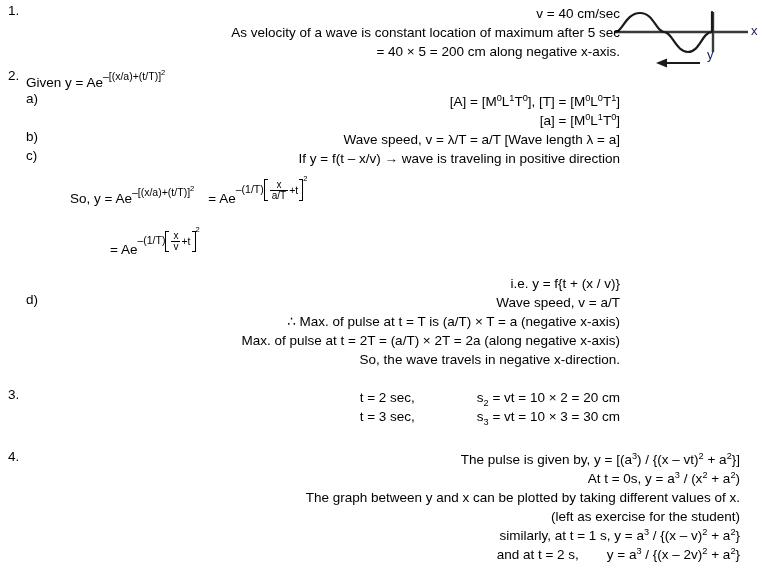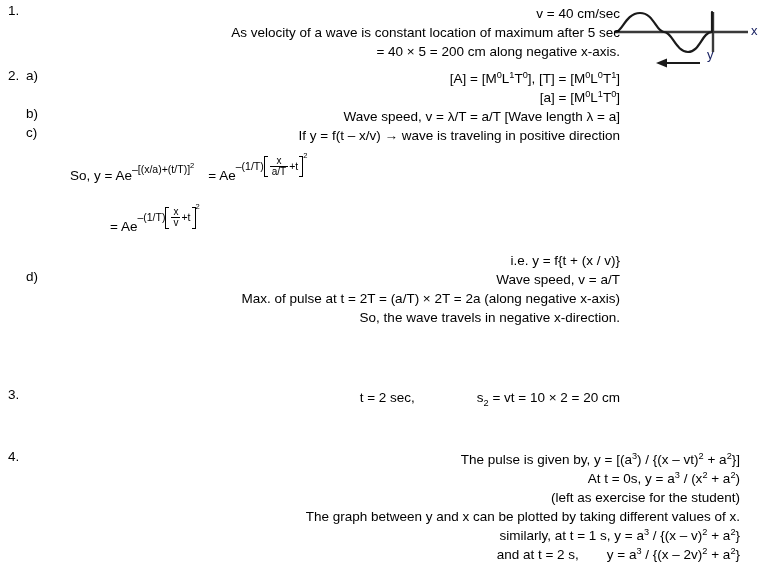--- a/index.html
+++ b/index.html
@@ -176,20 +176,23 @@
       <div class="line">v = 40 cm/sec</div>
       <div class="line">As velocity of a wave is constant location of maximum after 5 sec</div>
       <div class="line">= 40 × 5 = 200 cm along negative x-axis.</div>
     </div>
   </div>
 
   <div class="blk item" style="left:0; top:69px; width:620px;">
     <div class="num">2.</div>
     <div class="body">
 
+      <div class="mathline">
+        <span>Given y =  Ae</span><span class="expbox"><span>–[(x/a)+(t/T)]</span><span class="bigsup">2</span></span>
+      </div>
 
       <div class="sub">
         <div class="sublabel">a)</div>
         <div class="subbody">
           <div class="line">[A] = [M<sup>0</sup>L<sup>1</sup>T<sup>0</sup>], [T] = [M<sup>0</sup>L<sup>0</sup>T<sup>1</sup>]</div>
           <div class="line">[a] = [M<sup>0</sup>L<sup>1</sup>T<sup>0</sup>]</div>
         </div>
       </div>
 
       <div class="sub">
@@ -233,52 +236,56 @@
           </div>
 
           <div class="line indent1">i.e. y = f{t + (x / v)}</div>
         </div>
       </div>
 
       <div class="sub">
         <div class="sublabel">d)</div>
         <div class="subbody">
           <div class="line">Wave speed, v = a/T</div>
+          <div class="line indent1">∴ Max. of pulse at t = T is (a/T) × T = a (negative x-axis)</div>
           <div class="line indent1">Max. of pulse at t = 2T = (a/T) × 2T = 2a (along negative x-axis)</div>
           <div class="line indent1">So, the wave travels in negative x-direction.</div>
         </div>
       </div>
 
     </div>
   </div>
 
   <div class="blk item" style="left:0; top:388px; width:620px;">
     <div class="num">3.</div>
     <div class="body">
       <div class="line">
         <span style="display:inline-block;width:21px;"></span><span>t = 2 sec,</span><span class="colgap"></span><span>s</span><sub>2</sub><span> = vt = 10 × 2 = 20 cm</span>
       </div>
+      <div class="line">
+        <span style="display:inline-block;width:21px;"></span><span>t = 3 sec,</span><span class="colgap"></span><span>s</span><sub>3</sub><span> = vt = 10 × 3 = 30 cm</span>
+      </div>
     </div>
   </div>
 
   <div class="blk item" style="left:0; top:450px; width:740px;">
     <div class="num">4.</div>
     <div class="body">
 
       <div class="line">
         <span>The pulse is given by, y = [(a</span><sup>3</sup><span>) / {(x – vt)</span><sup>2</sup><span> + a</span><sup>2</sup><span>}]</span>
       </div>
 
 
       <div class="line">
         <span>At t = 0s, y = a</span><sup>3</sup><span> / (x</span><sup>2</sup><span> + a</span><sup>2</sup><span>)</span>
       </div>
 
+      <div class="line">The graph between y and x can be plotted by taking different values of x.</div>
       <div class="line">(left as exercise for the student)</div>
-      <div class="line">The graph between y and x can be plotted by taking different values of x.</div>
 
       <div class="line">
         <span>similarly, at t = 1 s, y = a</span><sup>3</sup><span> / {(x – v)</span><sup>2</sup><span> + a</span><sup>2</sup><span>}</span>
       </div>
 
       <div class="line">
         <span>and at t = 2 s,</span><span class="colgap-sm"></span><span>y = a</span><sup>3</sup><span> / {(x – 2v)</span><sup>2</sup><span> + a</span><sup>2</sup><span>}</span>
       </div>
 
     </div>

